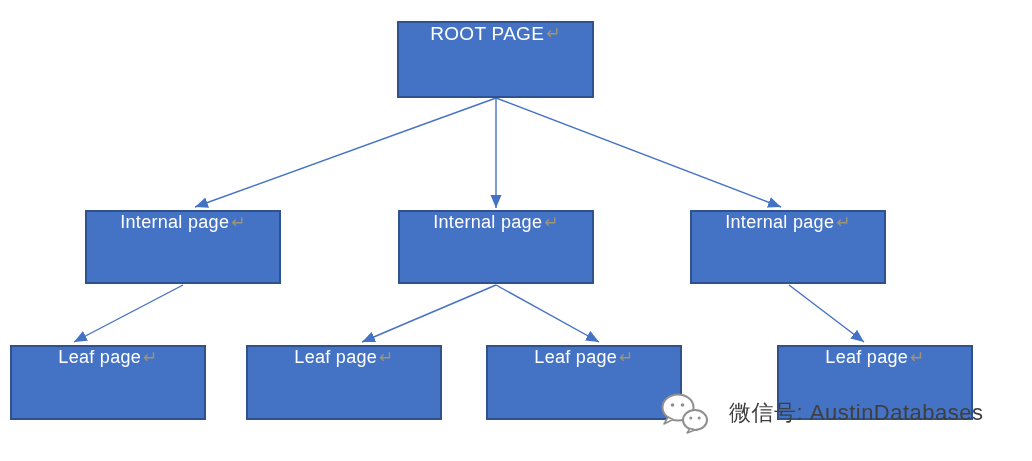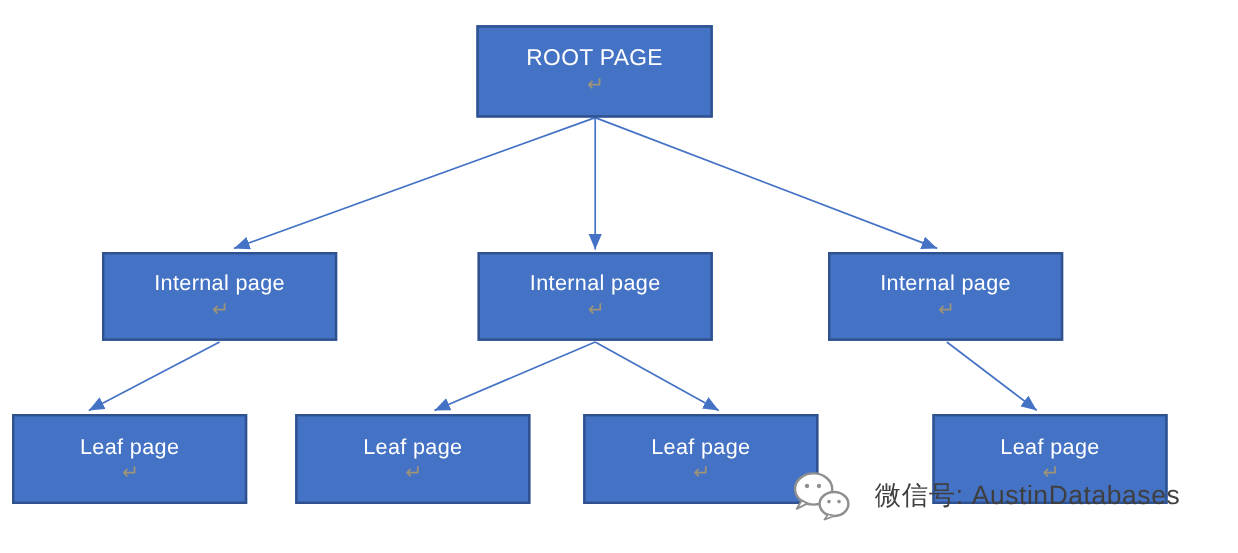--- a/index.html
+++ b/index.html
@@ -30,28 +30,27 @@
     left: 0; top: 0;
     width: 1032px;
     height: 461px;
     z-index: 1;
   }
   .node {
     position: absolute;
     background: var(--node-fill);
     border: 2px solid var(--node-border);
     display: flex;
-    align-items: center;
+    align-items: flex-start;
     justify-content: center;
     color: var(--node-text);
     font-size: 18px;
     letter-spacing: 0.3px;
     z-index: 2;
     white-space: nowrap;
-    flex-direction: column;
   }
   .node .eol {
     color: var(--eol-mark);
     font-size: 17px;
     margin-left: 2px;
   }
   #node-root { left: 397px; top: 21px;  width: 197px; height: 77px; font-size: 19px; }
   #node-int1 { left: 85px;  top: 210px; width: 196px; height: 74px; }
   #node-int2 { left: 398px; top: 210px; width: 196px; height: 74px; }
   #node-int3 { left: 690px; top: 210px; width: 196px; height: 74px; }

